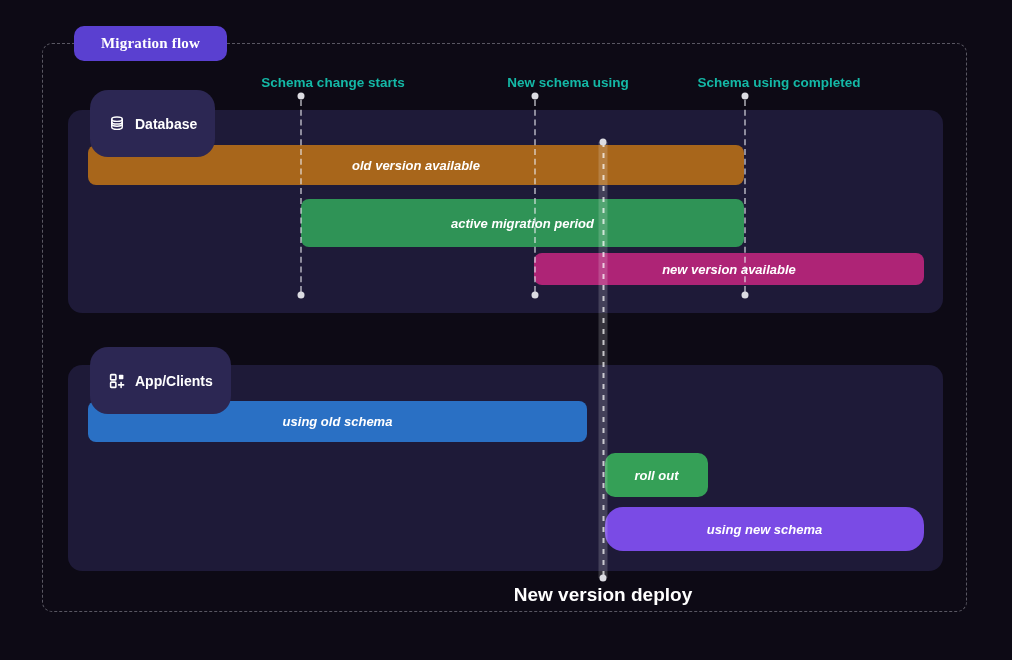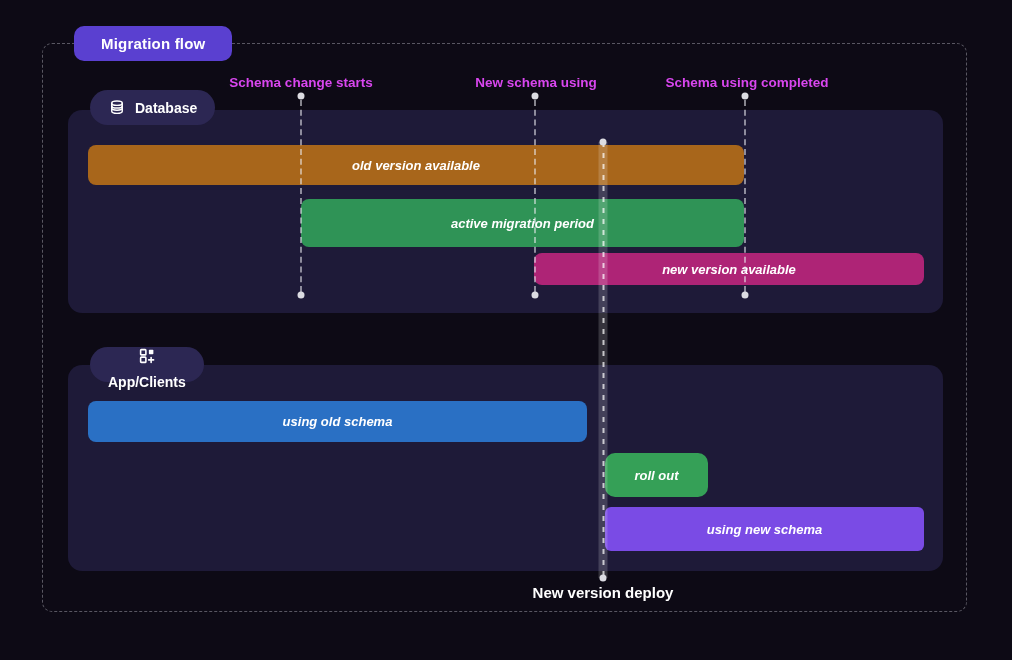--- a/index.html
+++ b/index.html
@@ -15,51 +15,51 @@
     position:absolute;left:42px;top:43px;width:923px;height:567px;
     border:1.5px dashed rgba(195,195,205,0.42);
     border-radius:10px;
   }
 
   .title-badge{
     position:absolute;left:74px;top:26px;height:35px;
     padding:0 27px;border-radius:10px;
     display:flex;align-items:center;justify-content:center;
     color:#ffffff;font-weight:700;font-size:15px;
-    z-index:8;letter-spacing:.2px;
+    z-index:8;letter-spacing:.2px;font-family:Liberation Serif, serif;
   }
 
   .panel{
     position:absolute;left:68px;width:875px;border-radius:14px;
     z-index:1;
   }
   .panel.db{top:110px;height:203px;}
   .panel.app{top:365px;height:206px;}
 
   .lane-badge{
-    position:absolute;height:35px;border-radius:18px;
-    display:flex;align-items:center;gap:9px;padding:0 18px;
+    position:absolute;height:43px;border-radius:18px;
+    display:flex;align-items:center;gap:9px;padding:12px 18px;
     color:#ffffff;font-weight:700;font-size:14px;
     z-index:7;
   }
   .lane-badge svg{display:block;}
   .badge-db{left:90px;top:90px;}
-  .badge-app{left:90px;top:347px;flex-direction:column;}
+  .badge-app{left:90px;top:347px;}
 
   .bar{
     position:absolute;border-radius:8px;
     display:flex;align-items:center;justify-content:center;
     color:#ffffff;font-weight:700;font-size:13px;
     z-index:2;white-space:nowrap;font-style:italic;
   }
 
   .marker-label{
     position:absolute;top:75px;transform:translateX(-50%);
-    color:#d946ef;font-weight:700;font-size:13.5px;
-    white-space:nowrap;z-index:6;
+    color:#14b8a6;font-weight:700;font-size:13.5px;
+    white-space:nowrap;z-index:6;margin-left:32px;
   }
   .marker-dot{
     position:absolute;width:7px;height:7px;border-radius:50%;
     background:#dcdce2;transform:translate(-50%,-50%);z-index:6;
   }
   .marker-line{
     position:absolute;width:0;transform:translateX(-50%);
     border-left:2px dashed rgba(235,235,240,0.55);
     z-index:4;top:100px;height:192px;
   }
@@ -71,21 +71,21 @@
     z-index:4;
   }
   .deploy-band::after{
     content:"";position:absolute;left:50%;top:0;bottom:0;width:2px;
     transform:translateX(-50%);
     background:repeating-linear-gradient(180deg,
       rgba(255,255,255,0.72) 0 5px, rgba(255,255,255,0) 5px 11px);
   }
   .deploy-label{
     position:absolute;left:603px;top:584px;transform:translateX(-50%);
-    color:#ffffff;font-weight:700;font-size:15px;white-space:nowrap;
+    color:#ffffff;font-weight:700;font-size:19px;white-space:nowrap;
     z-index:6;
   }
 </style>
 </head>
 <body style="background: rgb(13, 10, 21);">
 
 <div class="stage">
 
   <div class="frame"></div>
 
@@ -139,15 +139,15 @@
         <rect x="3.5" y="13.5" width="7" height="7" rx="1"></rect>
         <path d="M17.5 14v6.5"></path>
         <path d="M14.2 17.2h6.6"></path>
       </svg>
     </span>
     <span>App/Clients</span>
   </div>
 
   <div class="bar" style="left: 88px; top: 401px; width: 499px; height: 41px; background: rgb(42, 112, 196);">using old schema</div>
   <div class="bar" style="left: 605px; top: 453px; width: 103px; height: 44px; border-radius: 10px; background: rgb(53, 160, 87);">roll out</div>
-  <div class="bar" style="left: 605px; top: 507px; width: 319px; height: 44px; border-radius: 6px; background: rgb(122, 75, 229);">using new schema</div>
+  <div class="bar" style="left: 605px; top: 507px; width: 319px; height: 44px; border-radius: 18px; background: rgb(122, 75, 229);">using new schema</div>
 
 </div>
 
 </body></html>

